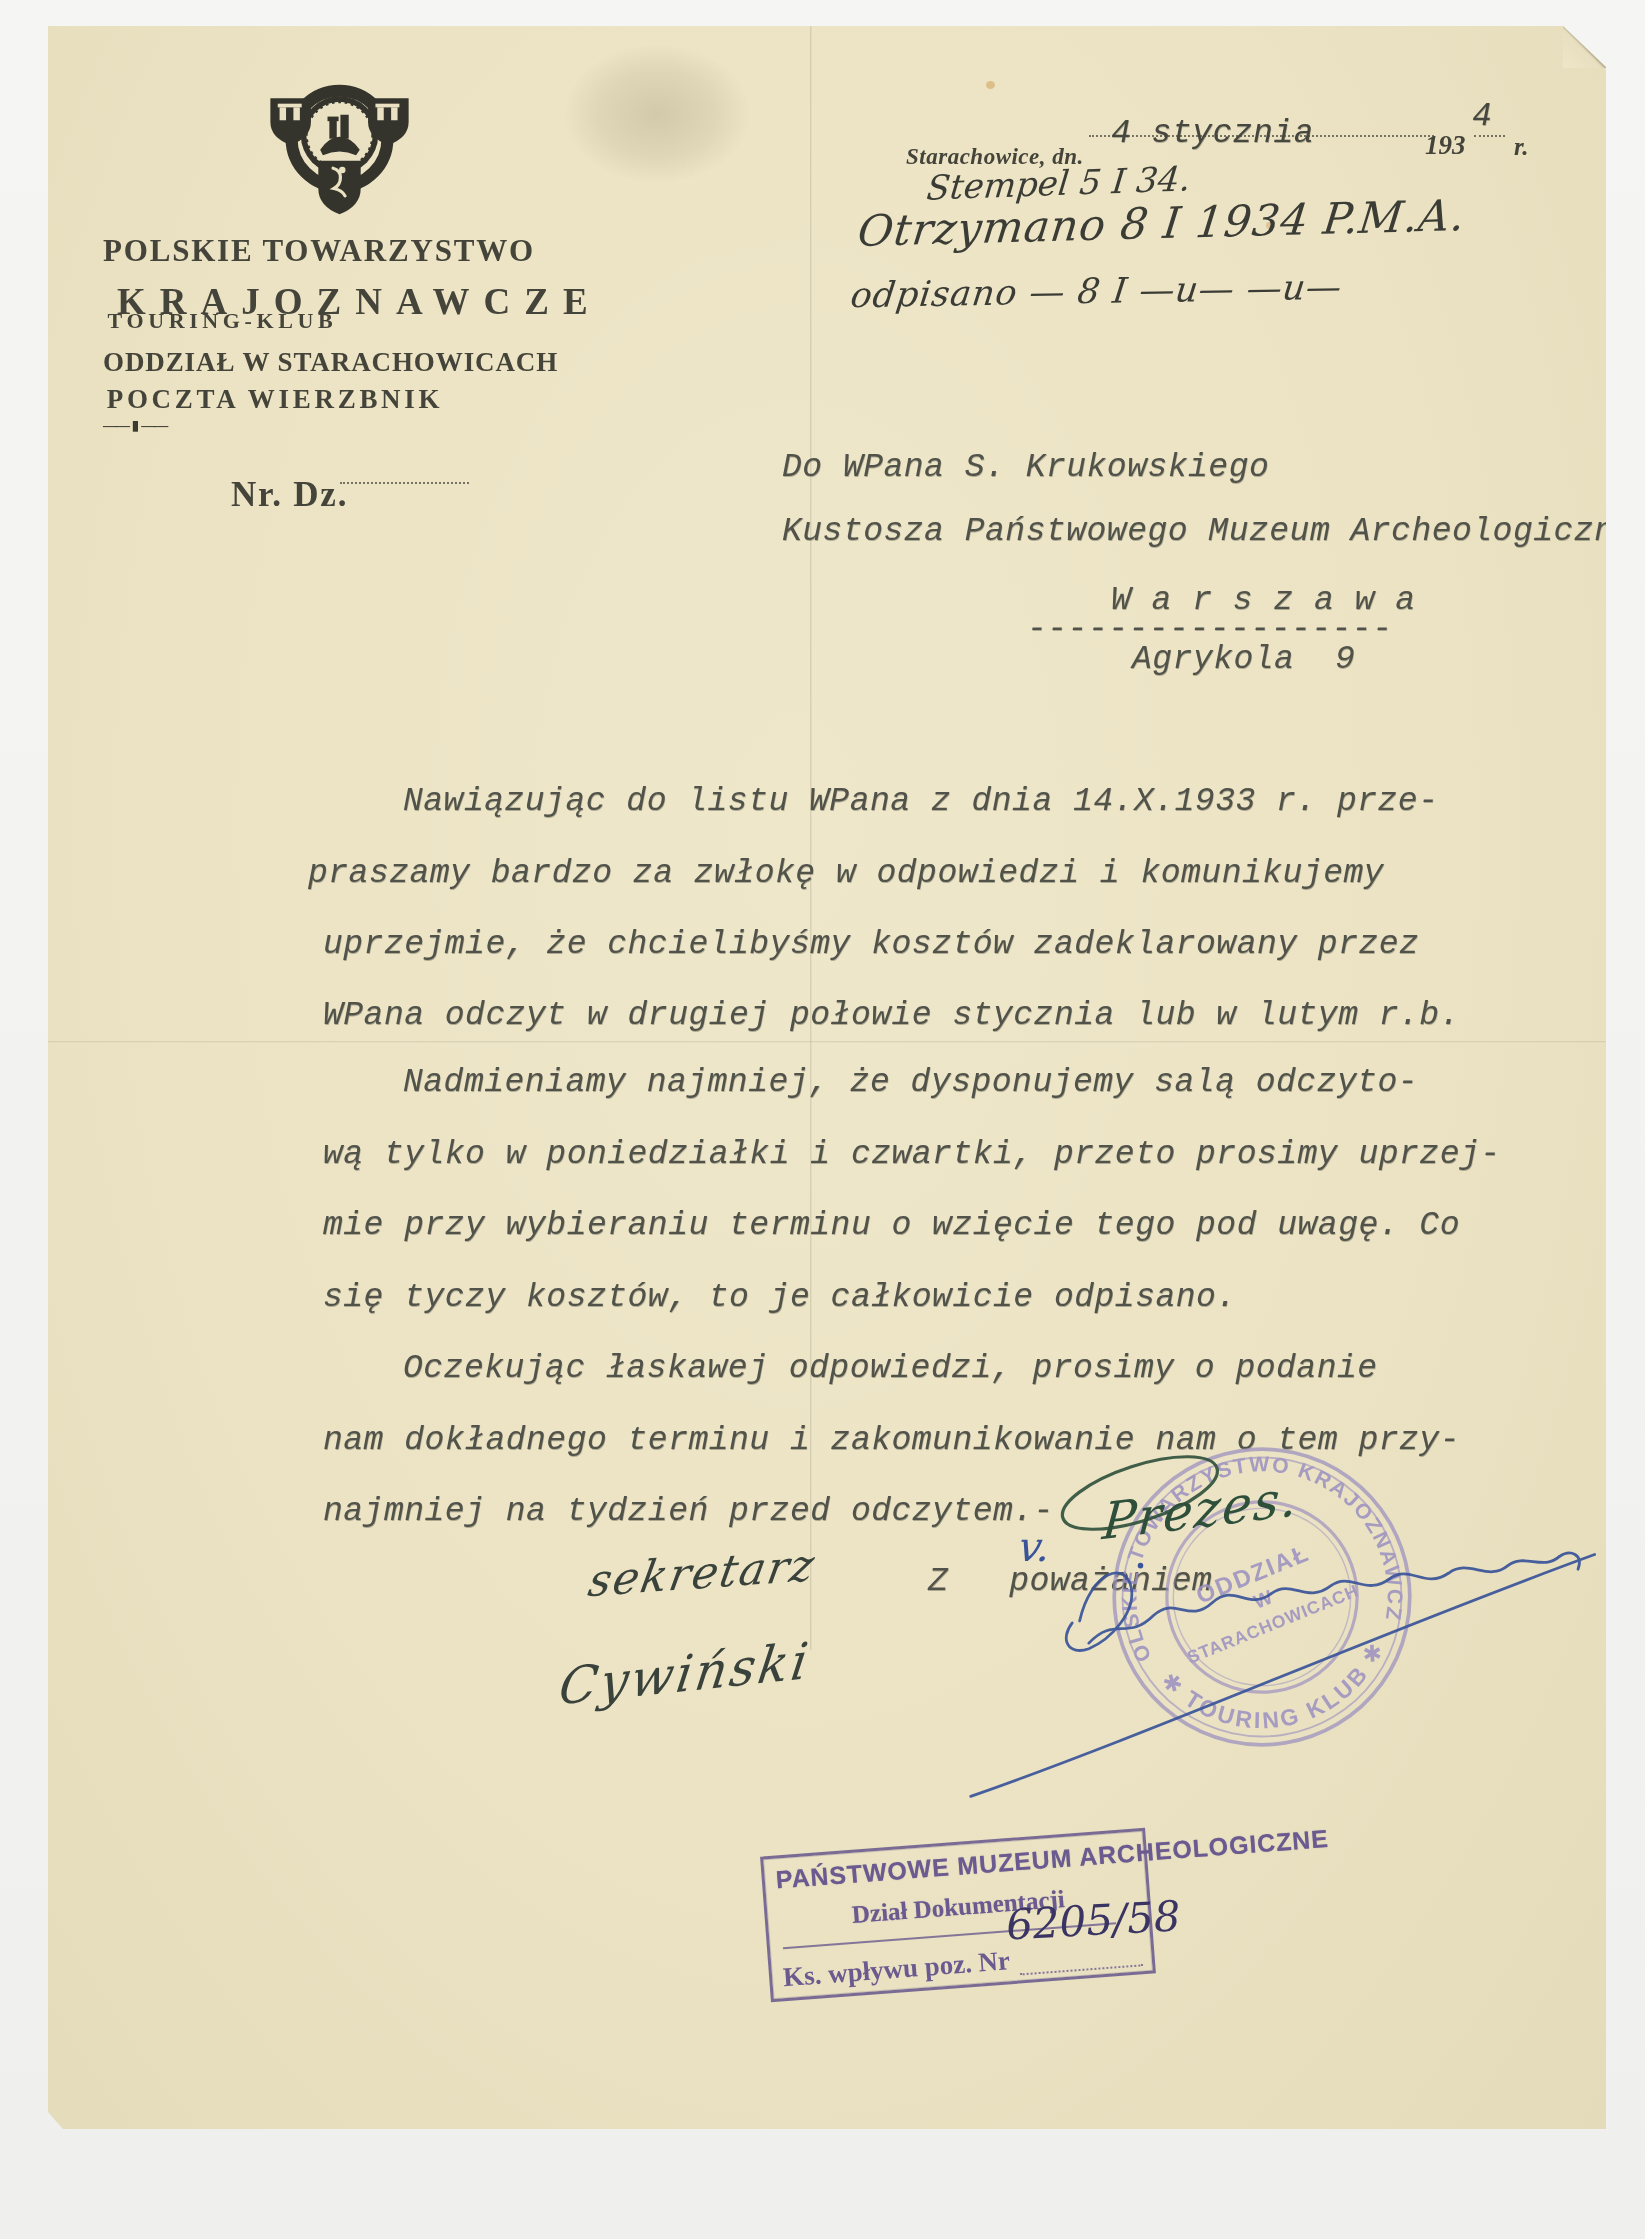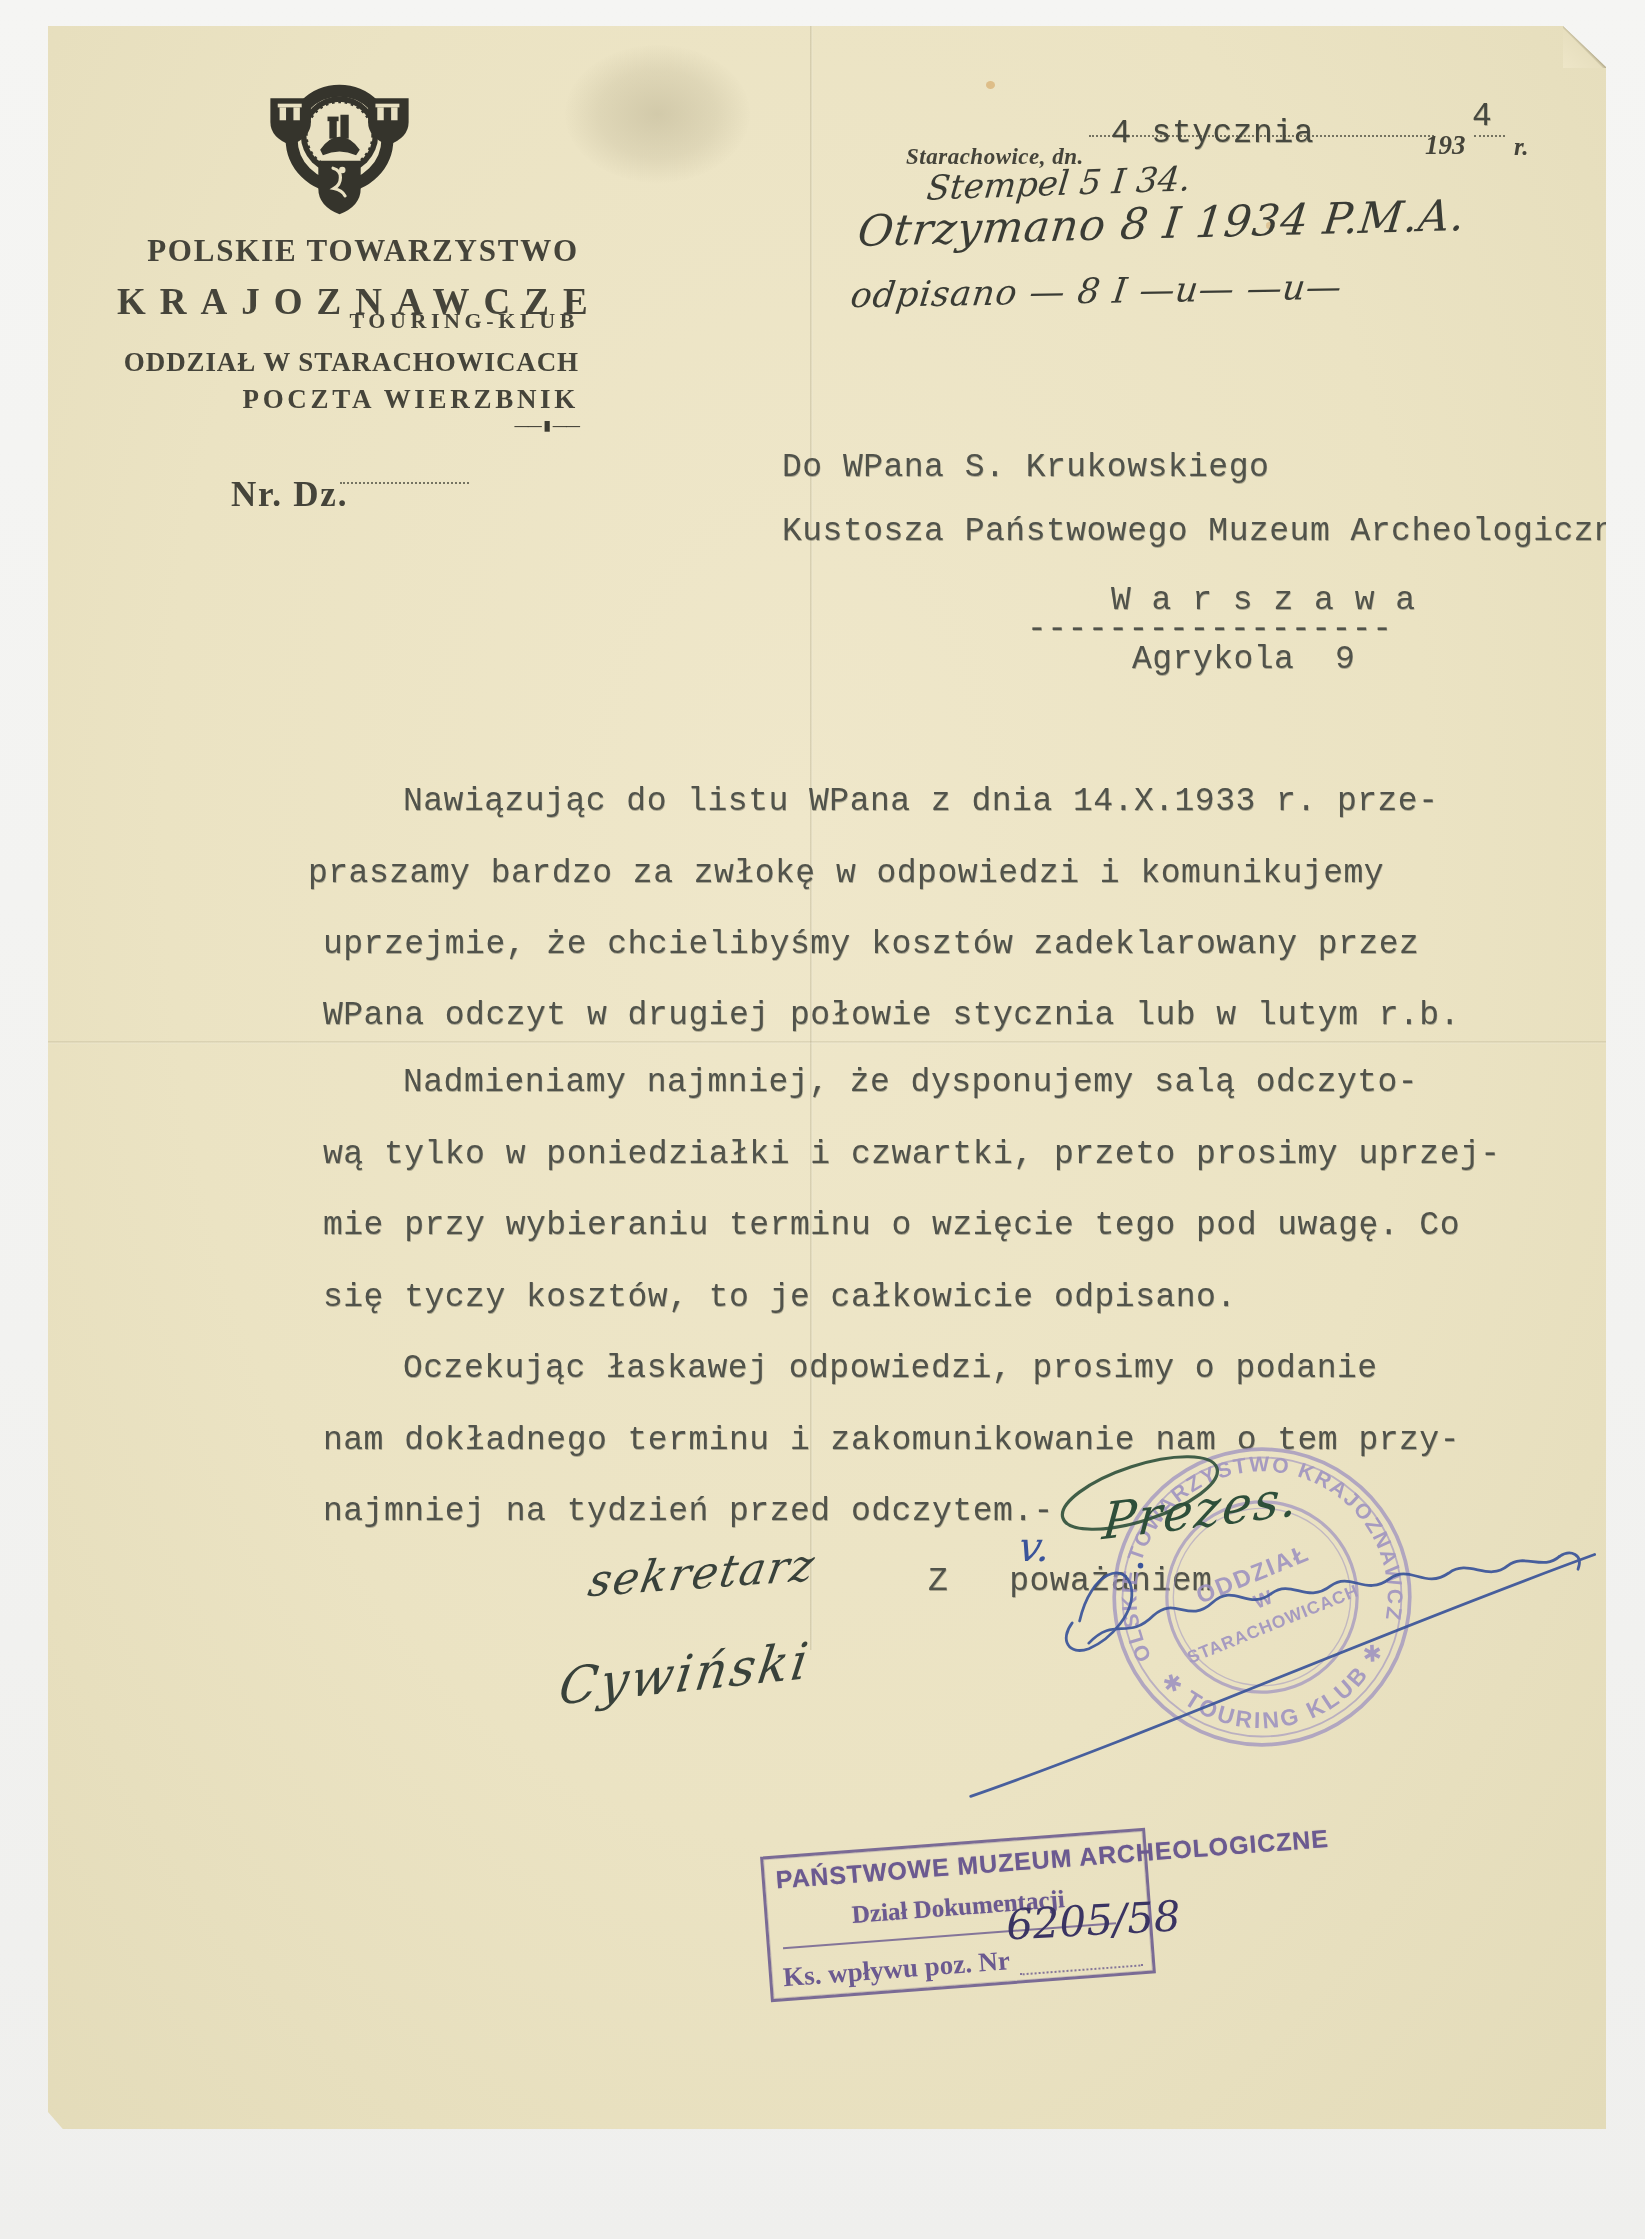--- a/index.html
+++ b/index.html
@@ -4,23 +4,23 @@
 <style>
   html,body{margin:0;padding:0;background:#dedede;}
   .scan{position:relative;width:1646px;height:2240px;background:linear-gradient(180deg,#f5f5f3 0%,#f2f2f0 60%,#efefed 100%);overflow:hidden;font-family:"Liberation Serif","DejaVu Serif",serif;}
   .paper{position:absolute;left:48px;top:26px;width:1558px;height:2103px;
     background:radial-gradient(ellipse at 48% 38%, #efe7ca 0%, #ebe3c3 55%, #e3dbb9 100%);
     box-shadow:0 4.6px 11px rgba(90,85,60,.35), 3.7px 0 8.3px rgba(90,85,60,.18);
     clip-path:polygon(0 0,1515px 0,1558px 41px,1558px 2103px,14.8px 2103px,0 2086px);}
   .abs{position:absolute;}
   
   .lh{font-family:"Liberation Serif","DejaVu Serif",serif;color:#45443a;font-weight:700;white-space:nowrap;}
-  .lh-block{left:55px;width:476px;text-align:right;}
+  .lh-block{left:55px;width:476px;text-align:left;}
   
-  .tw{font-family:"Liberation Mono","DejaVu Sans Mono",monospace;font-size:33px;color:#51534b;white-space:pre;letter-spacing:0.5px;text-shadow:0.5px 0.5px 0.6px rgba(60,60,48,.35);}
+  .tw{font-family:"Liberation Mono","DejaVu Sans Mono",monospace;font-size:33px;color:#51534b;white-space:pre;letter-spacing:0.5px;text-shadow:0.5px 0.5px 0.6px rgba(60,60,48,.35);font-style:italic;}
   
   .hw{font-family:"DejaVu Serif","Liberation Serif",serif;font-style:italic;color:#3a3c35;white-space:nowrap;transform:skewX(-8deg);}
   .dotline{position:absolute;height:0;border-bottom:2.8px dotted rgba(70,70,58,.72);}
   .crease-v{position:absolute;width:2.8px;background:linear-gradient(90deg,rgba(140,130,95,.28),rgba(255,255,245,.25));}
   .crease-h{position:absolute;height:2.8px;background:linear-gradient(180deg,rgba(140,130,95,.22),rgba(255,255,245,.22));}
   .smudge{position:absolute;border-radius:50%;background:radial-gradient(ellipse,rgba(105,95,62,.20) 0%,rgba(105,95,62,.10) 45%,rgba(105,95,62,0) 72%);}
   .spot{position:absolute;border-radius:50%;}
   .corner-fold{position:absolute;right:0;top:0;width:43px;height:42px;
     background:linear-gradient(225deg,rgba(0,0,0,0) 44%,rgba(120,110,80,.45) 49%,#e7dfbf 54%,#eee6c8 100%);}
   

